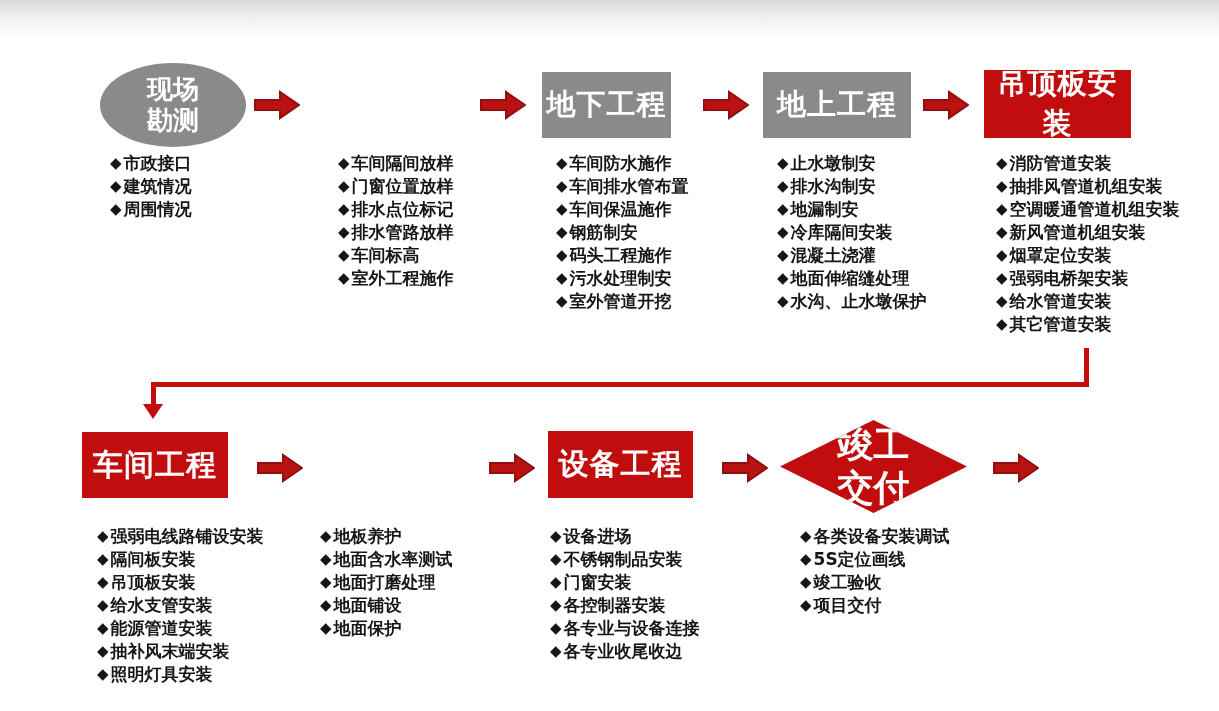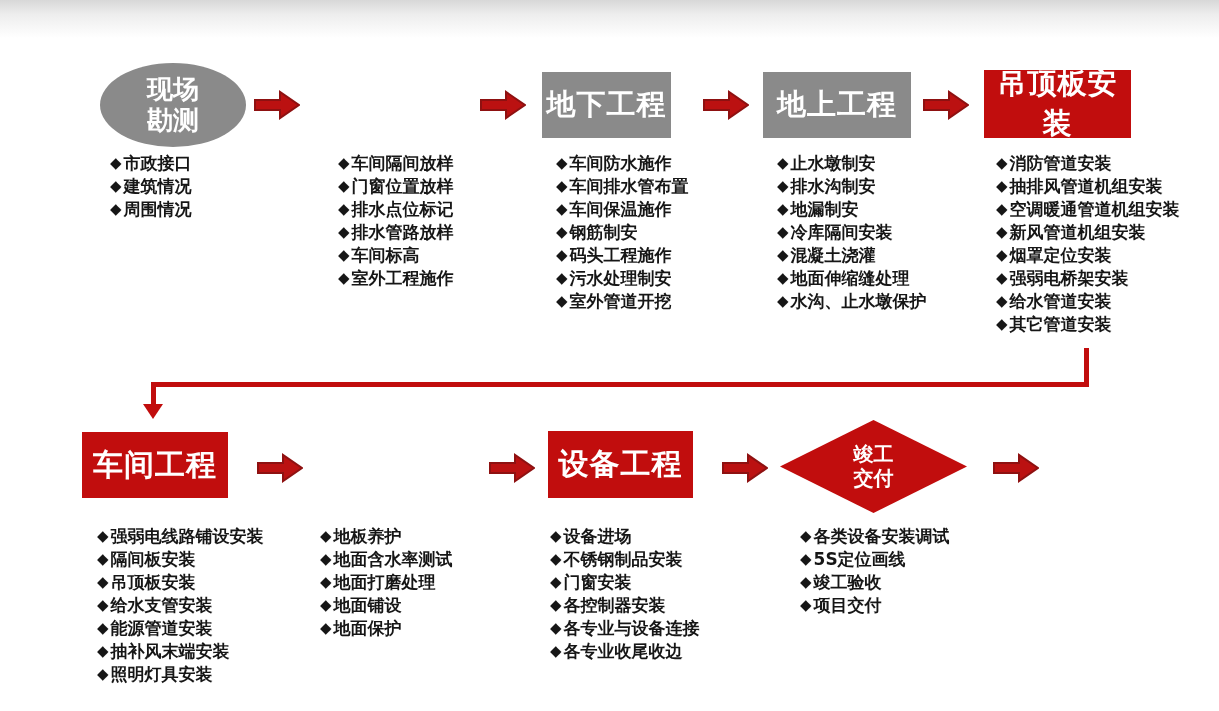--- a/index.html
+++ b/index.html
@@ -17,21 +17,21 @@
   .node{
     position:absolute;display:flex;align-items:center;justify-content:center;
     color:var(--node-text);font-weight:bold;text-align:center;box-sizing:border-box;
   }
   .rect{font-size:29px;letter-spacing:1px;}
   .rect2{font-size:30px;letter-spacing:1px;}
   .gray{background:var(--gray);}
   .red{background:var(--red);}
   .green{background:var(--green);}
   .ellipse{border-radius:50%;font-size:26px;}
-  .diamond{clip-path:polygon(50% 0,100% 50%,50% 100%,0 50%);font-size:20px;}
+  .diamond{clip-path:polygon(50% 0,100% 50%,50% 100%,0 50%);font-size:36px;}
   .two{display:flex;flex-direction:column;line-height:1.18;}
   .arrow{position:absolute;}
   .arrow-path{fill:var(--arrow-fill);stroke:var(--arrow-stroke);stroke-width:2;}
   .list{position:absolute;font-size:17px;font-weight:600;color:#161616;}
   .li{display:flex;align-items:center;height:23px;line-height:23px;white-space:nowrap;}
   .bullet{font-size:15px;margin-right:2px;}
   .conn{position:absolute;background:var(--conn);}
   .conn-head{
     position:absolute;width:0;height:0;
     border-left:10px solid transparent;border-right:10px solid transparent;

